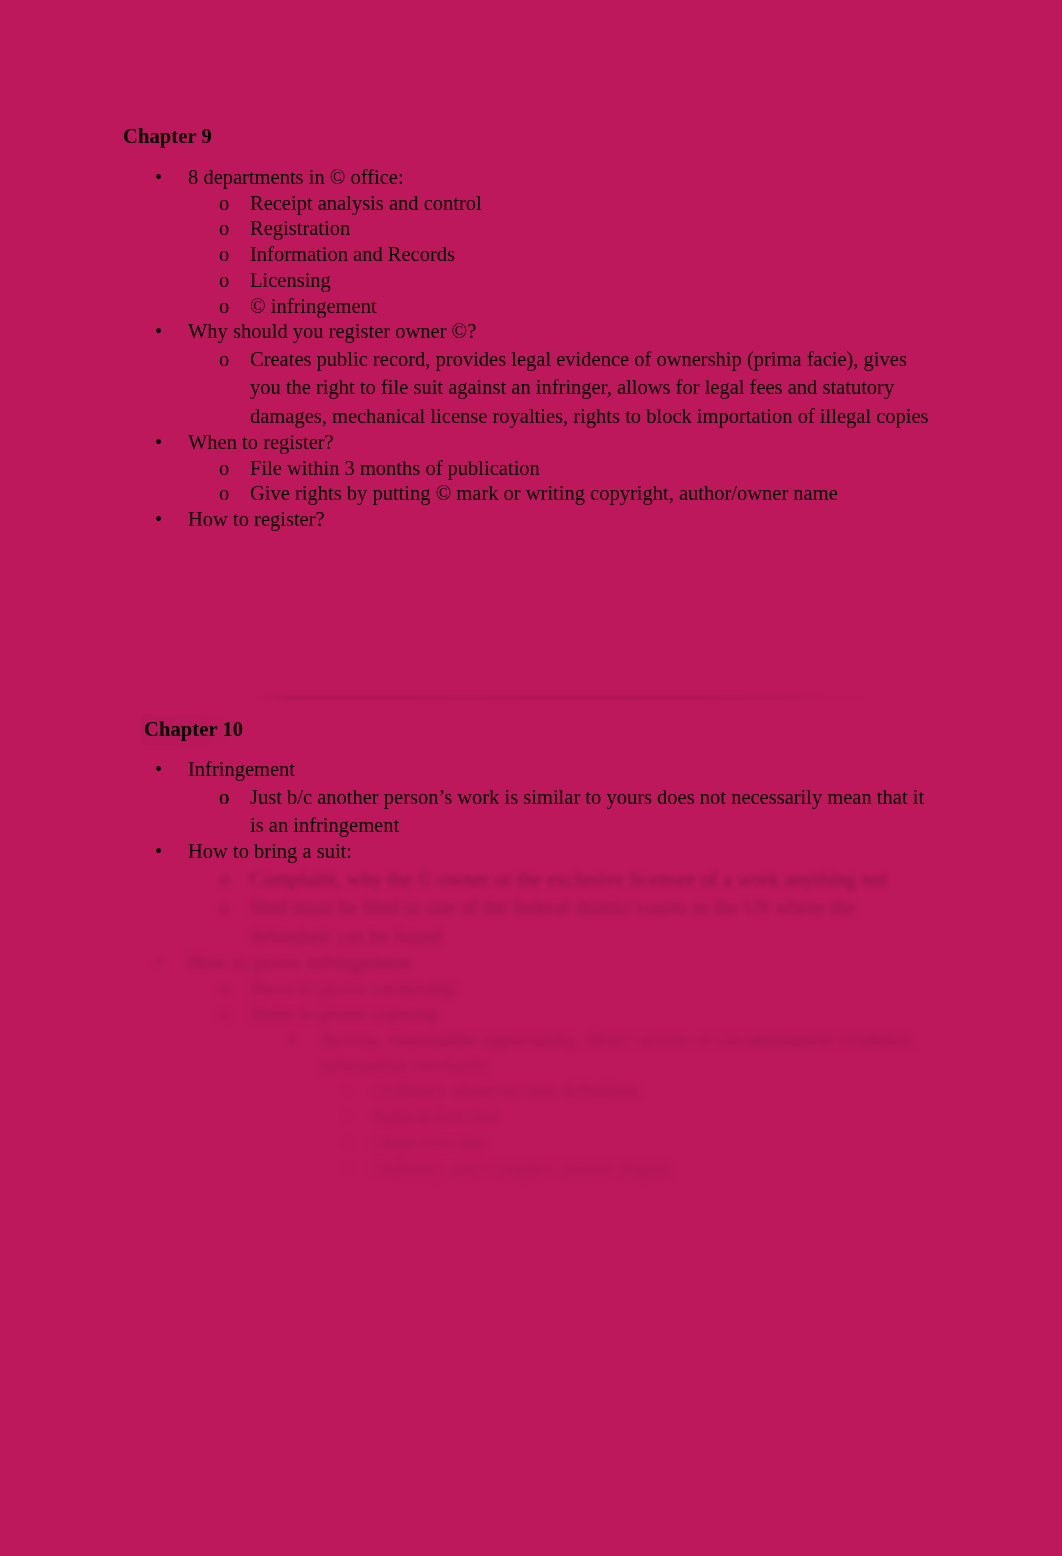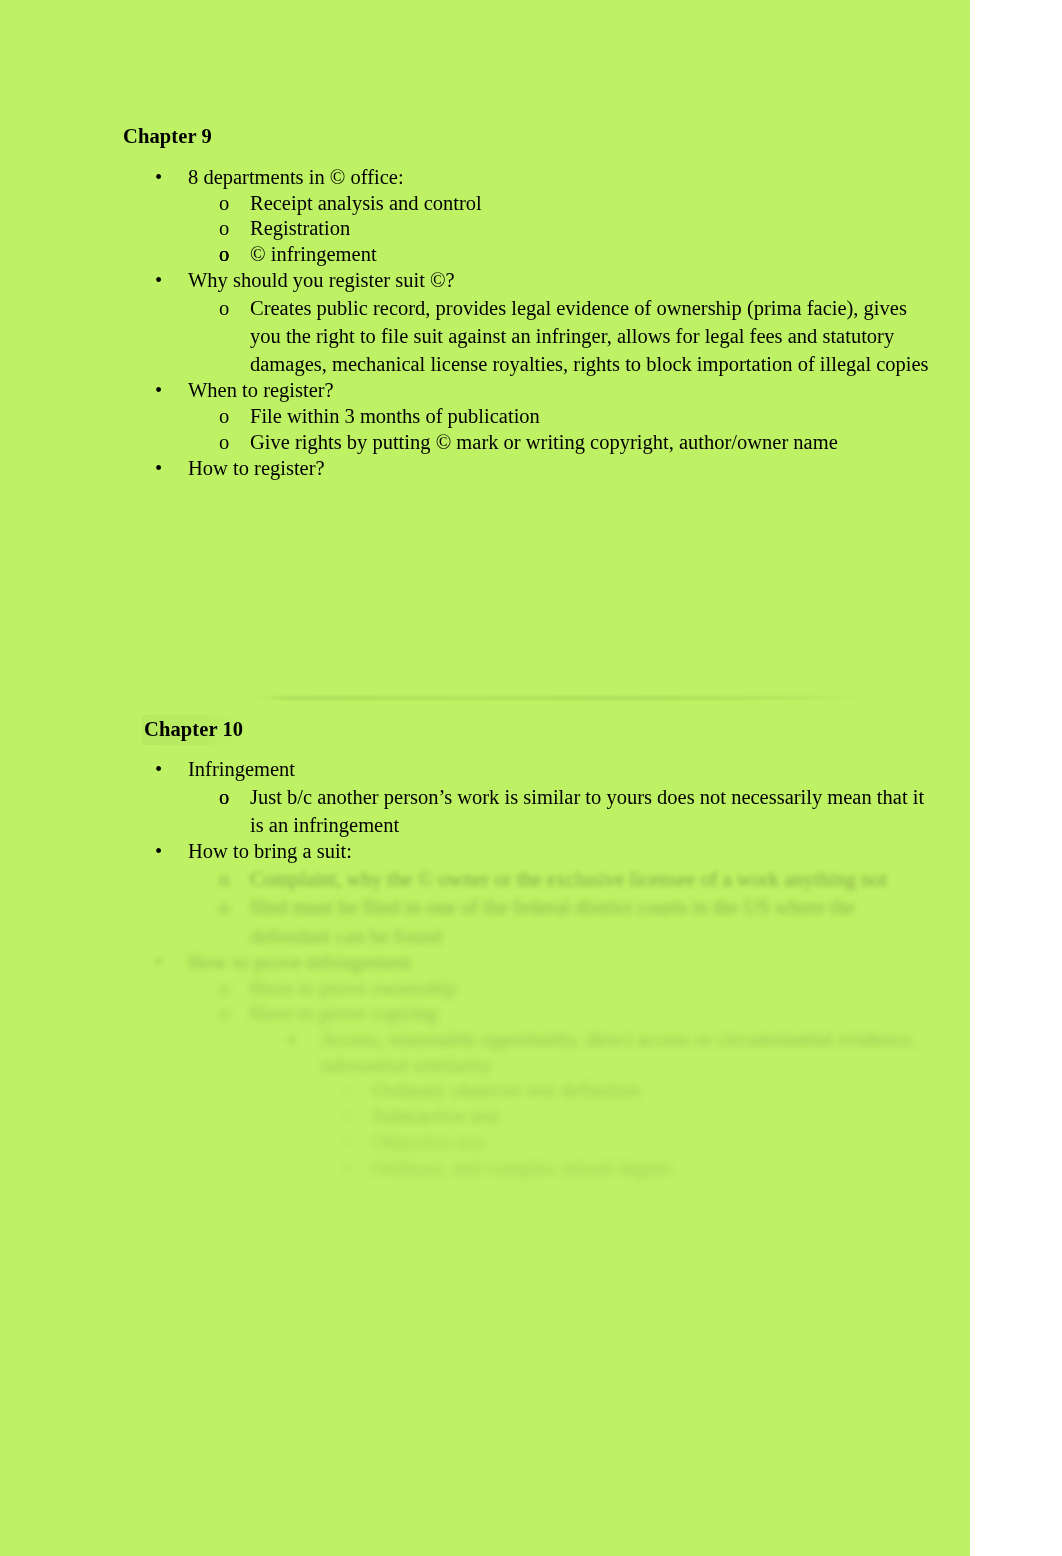--- a/index.html
+++ b/index.html
@@ -2,23 +2,23 @@
 <html><head>
 <meta charset="utf-8">
 <style>
   html, body {
     margin: 0;
     padding: 0;
     background: #ffffff;
   }
   .page {
     position: relative;
-    width: 970px;
+    width: 1062px;
     height: 1556px;
-    background: #bef264;
+    background: #be185d;
     font-family: "Liberation Serif", "DejaVu Serif", serif;
     color: #000000;
     overflow: hidden;
   }
 
   
   .chapter-heading {
     position: absolute;
     font-size: 20.5px;
     font-weight: bold;
@@ -149,34 +149,36 @@
       <span class="body">Receipt analysis and control</span>
     </div>
 
     <div class="li lvl2 tight">
       <span class="marker">o</span>
       <span class="body">Registration</span>
     </div>
 
     <div class="li lvl2 tight">
       <span class="marker">o</span>
-    </div>
-
-    <div class="li lvl2 tight">
-      <span class="marker">o</span>
+      <span class="body">Information and Records</span>
+    </div>
+
+    <div class="li lvl2 tight">
+      <span class="marker">o</span>
+      <span class="body">Licensing</span>
     </div>
 
     <div class="li lvl2 tight">
       <span class="marker">o</span>
       <span class="body">© infringement</span>
     </div>
 
     <div class="li lvl1 tight">
       <span class="marker">•</span>
-      <span class="body">Why should you register suit ©?</span>
+      <span class="body">Why should you register owner ©?</span>
     </div>
 
     <div class="li lvl2 loose">
       <span class="marker">o</span>
       <span class="body">Creates public record, provides legal evidence of ownership (prima facie), gives you the right to file suit against an infringer, allows for legal fees and statutory damages, mechanical license royalties, rights to block importation of illegal copies</span>
     </div>
 
     <div class="li lvl1 tight">
       <span class="marker">•</span>
       <span class="body">When to register?</span>

